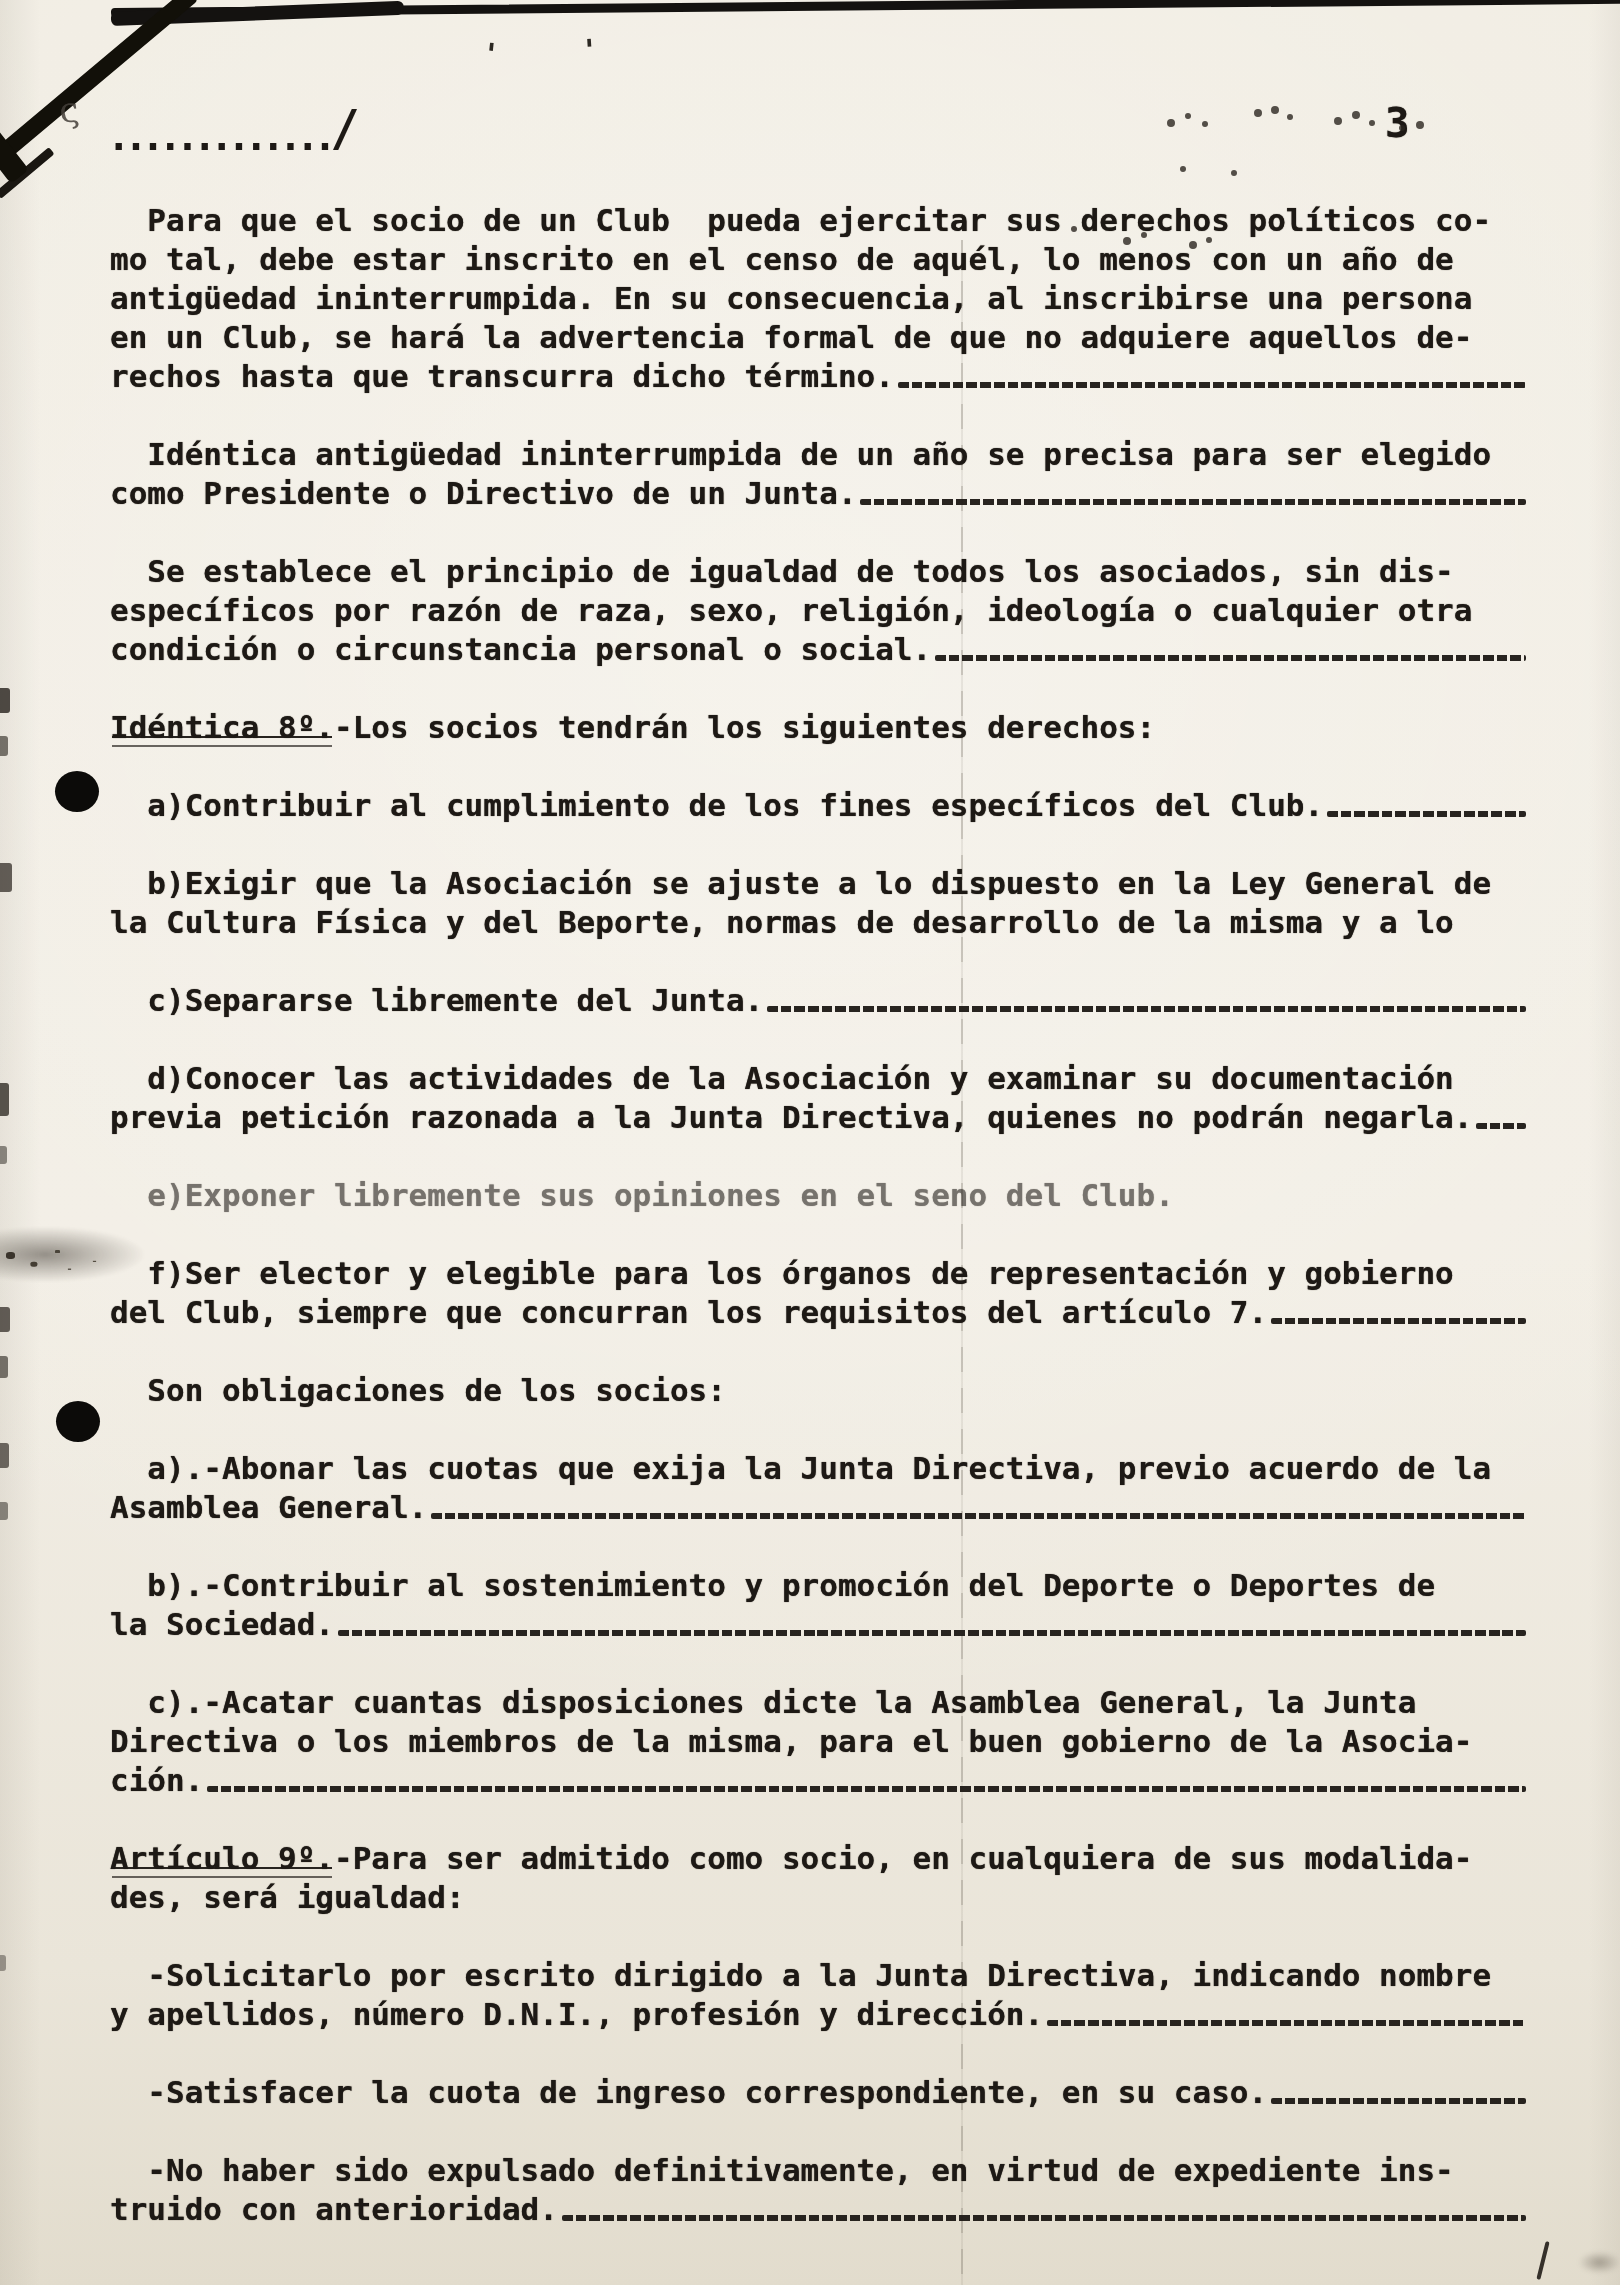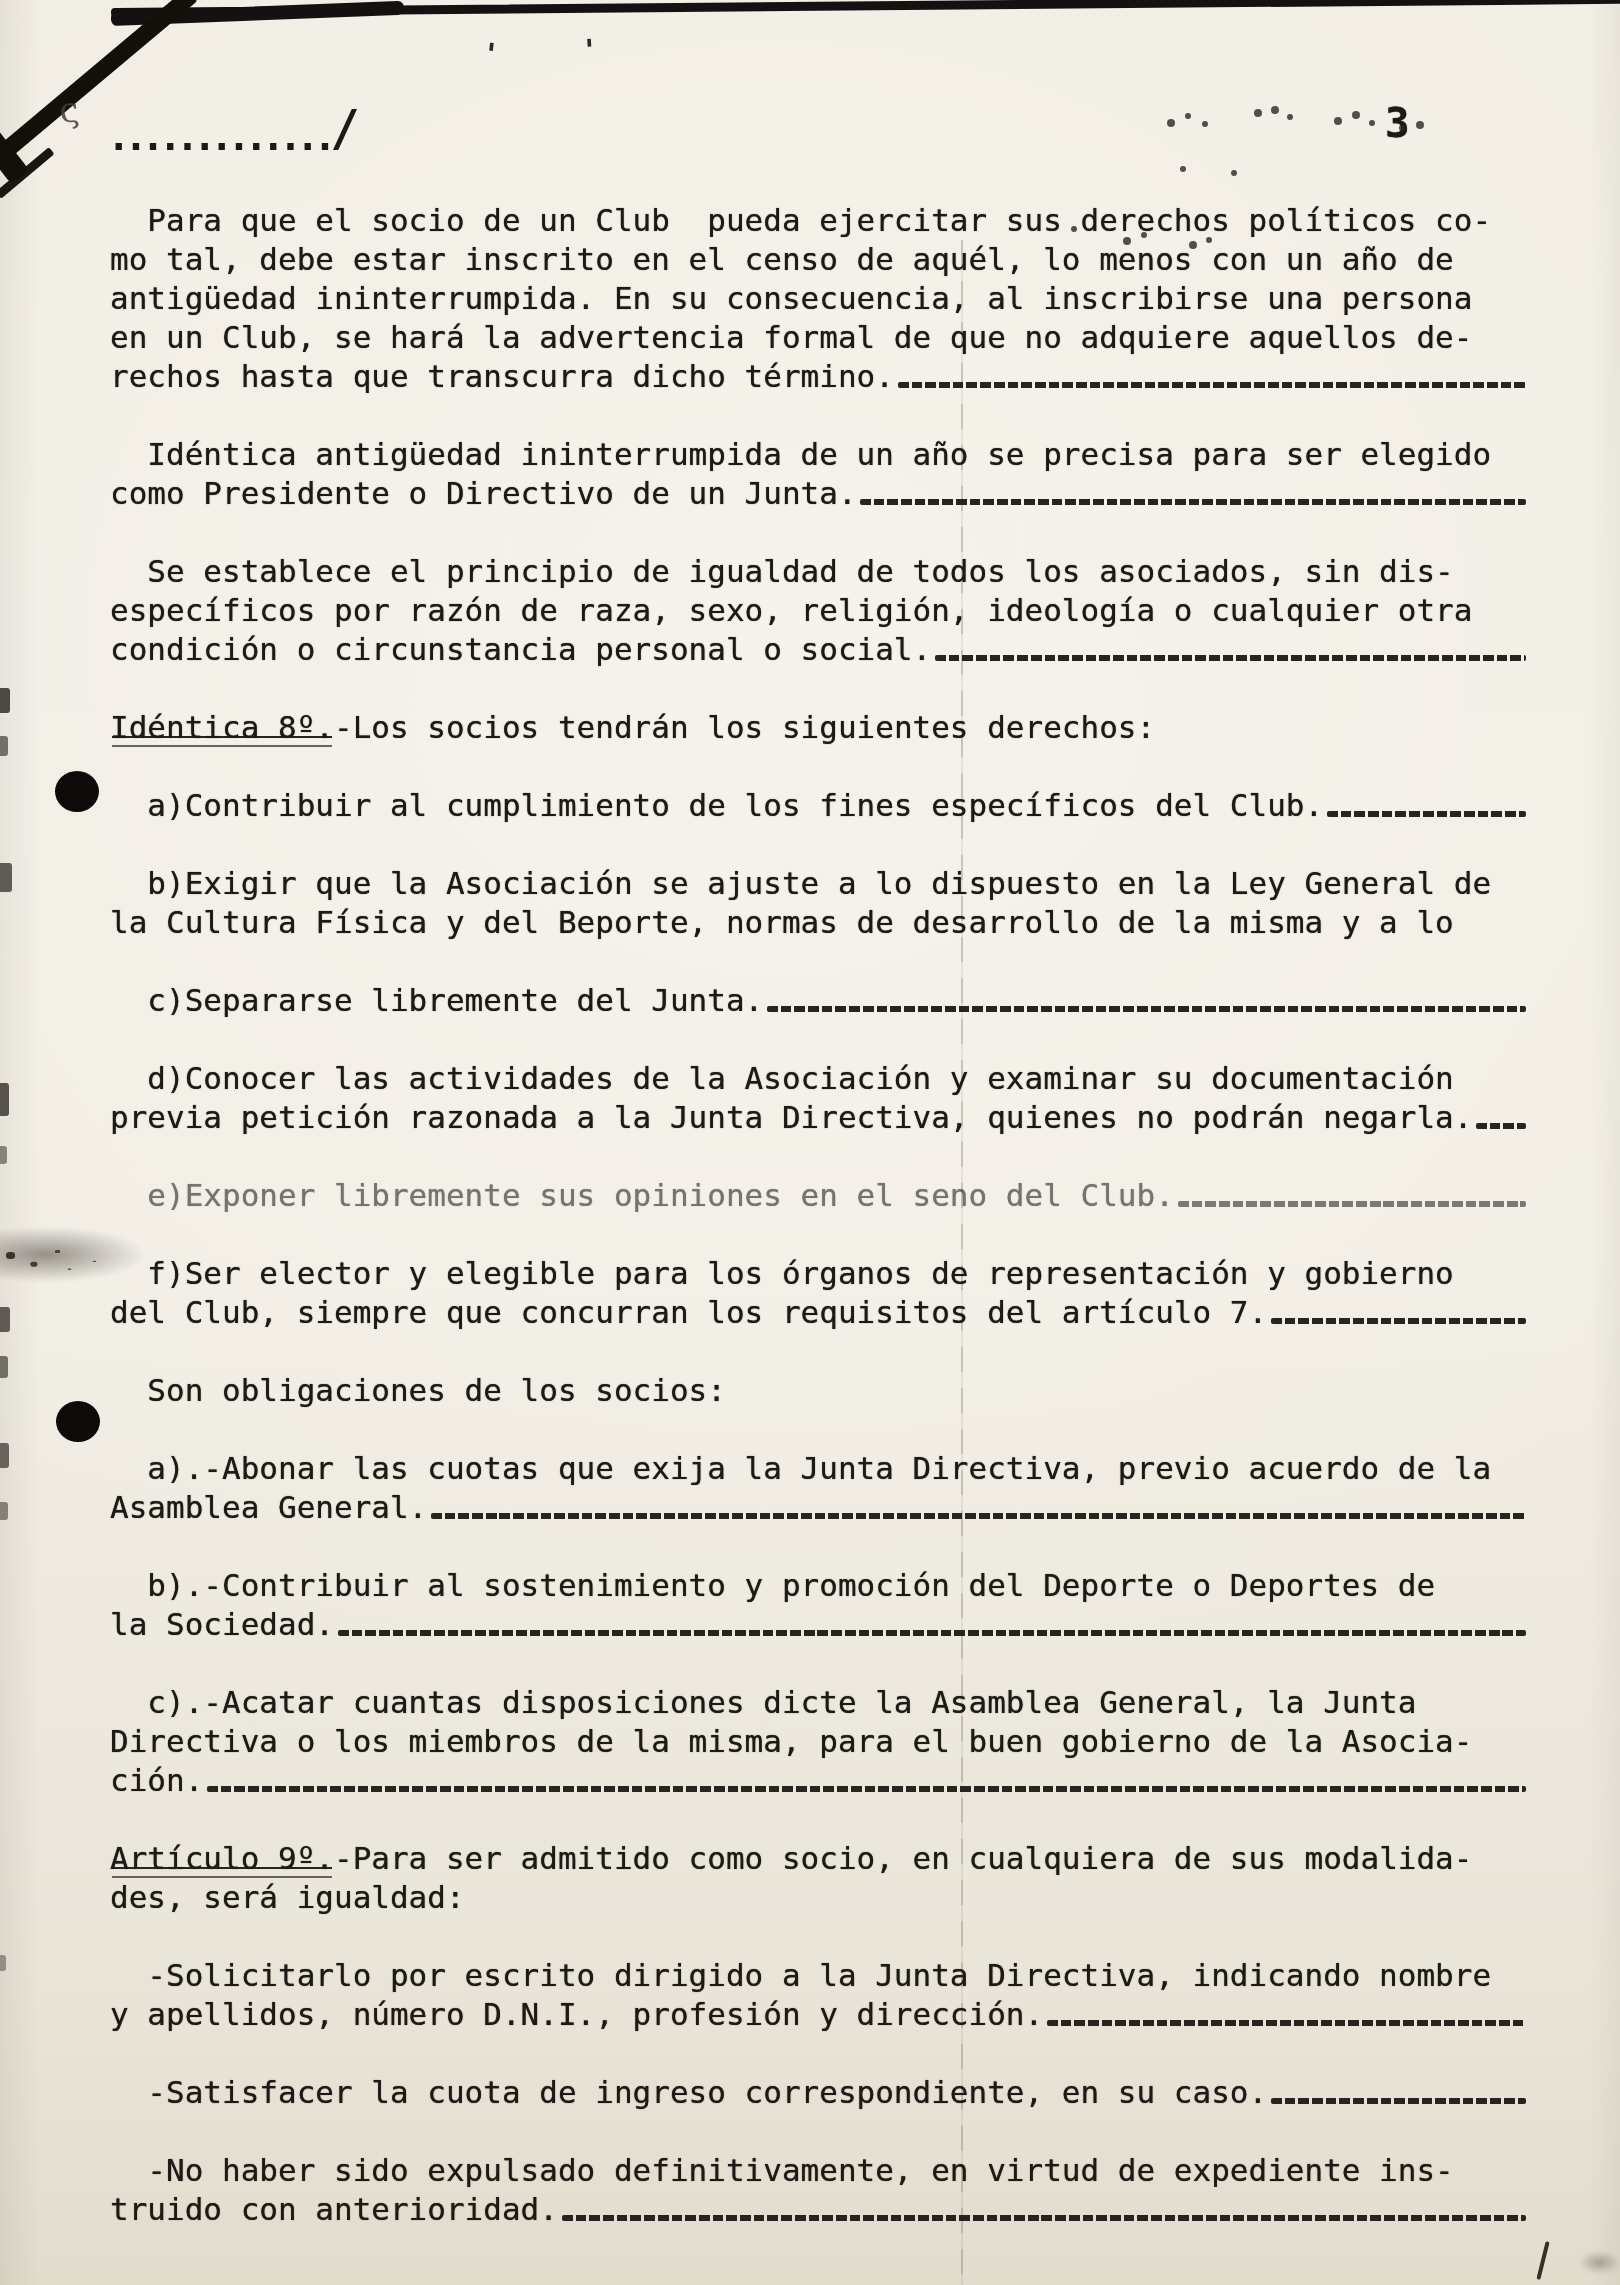--- a/index.html
+++ b/index.html
@@ -14,25 +14,25 @@
       radial-gradient(130% 80% at 48% 28%, rgba(255,255,255,.30), rgba(255,255,255,0) 62%),
       linear-gradient(90deg, rgba(110,100,85,.10), rgba(110,100,85,0) 2.5%),
       linear-gradient(270deg, rgba(110,100,85,.08), rgba(110,100,85,0) 2%),
       linear-gradient(180deg,#f1ede3 0%,#f2eee5 55%,#eae5d9 86%,#e2dccd 100%);
   }
   
   .content{position:absolute;left:110px;top:201px;width:1416px;}
   .para{margin:0 0 39px 0;}
   .line{
     height:39px;line-height:39px;display:flex;
-    font-size:31px;font-weight:normal;
+    font-size:31px;font-weight:bold;
     text-shadow:0 0 1px rgba(35,28,20,.85);
   }
   .line .txt{white-space:pre;}
-  .line.faint{opacity:.58;filter:blur(0.5px);}
+  .line.faint{opacity:.58;filter:blur(0.5px);flex-direction:column;}
   .u2{white-space:pre;display:inline-block;position:relative;}
   .u2::after{
     content:"";position:absolute;left:2px;right:2px;bottom:0;height:6.8px;
     border-top:2.9px solid rgba(29,25,21,.95);
     border-bottom:2px solid rgba(29,25,21,.65);
   }
   .fill{
     flex:1 1 auto;height:5.9px;margin:auto 0 7.8px 3.9px;border-radius:2px;
     background-image:repeating-linear-gradient(90deg,
       rgba(29,25,21,.95) 0 10.7px, rgba(29,25,21,0) 10.7px 13.7px);

